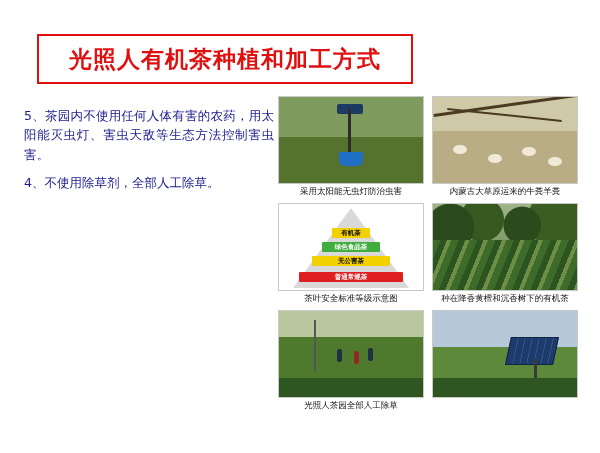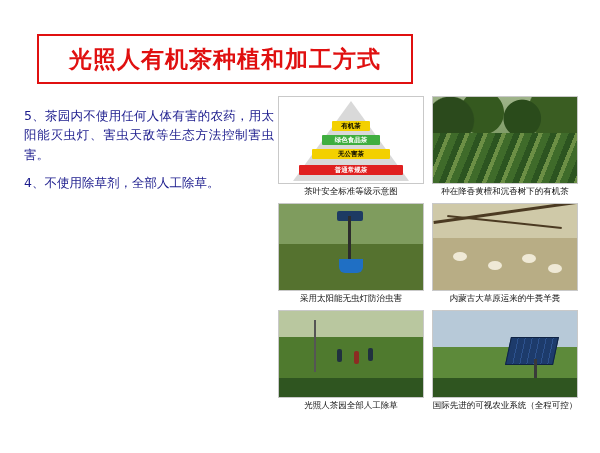--- a/index.html
+++ b/index.html
@@ -209,20 +209,45 @@
 
   <div class="points">
     <div class="point">5、茶园内不使用任何人体有害的农药，用太阳能灭虫灯、害虫天敌等生态方法控制害虫害。</div>
     <div class="point">4、不使用除草剂，全部人工除草。</div>
   </div>
 
   <div class="grid">
 
     <div class="grid-row">
       <div class="cell">
+        <div class="photo">
+          <div class="lamp-scene"></div>
+          <div class="lamp-head"></div>
+          <div class="lamp-pole"></div>
+          <div class="lamp-bucket"></div>
+        </div>
+        <div class="caption">采用太阳能无虫灯防治虫害</div>
+      </div>
+
+      <div class="cell">
+        <div class="photo">
+          <div class="sheep-scene"></div>
+          <div class="branch" style="left:0;top:8%;width:100%;height:3px;transform:rotate(-8deg);"></div>
+          <div class="branch" style="left:10%;top:20%;width:80%;height:2px;transform:rotate(6deg);"></div>
+          <div class="sheep-dot" style="left:14%;top:56%;"></div>
+          <div class="sheep-dot" style="left:38%;top:66%;"></div>
+          <div class="sheep-dot" style="left:62%;top:58%;"></div>
+          <div class="sheep-dot" style="left:80%;top:70%;"></div>
+        </div>
+        <div class="caption">内蒙古大草原运来的牛粪羊粪</div>
+      </div>
+    </div>
+
+    <div class="grid-row">
+      <div class="cell">
         <div class="photo pyramid-bg">
           <div class="pyr-wrap">
             <div class="pyr-tri"></div>
             <div class="pyr-band band0">有机茶</div>
             <div class="pyr-band band1">绿色食品茶</div>
             <div class="pyr-band band2">无公害茶</div>
             <div class="pyr-band band3">普通常规茶</div>
           </div>
         </div>
         <div class="caption">茶叶安全标准等级示意图</div>
@@ -233,60 +258,34 @@
           <div class="trees"></div>
           <div class="tea-rows" style="top:42%;height:58%;"></div>
         </div>
         <div class="caption">种在降香黄檀和沉香树下的有机茶</div>
       </div>
     </div>
 
     <div class="grid-row">
       <div class="cell">
         <div class="photo">
-          <div class="lamp-scene"></div>
-          <div class="lamp-head"></div>
-          <div class="lamp-pole"></div>
-          <div class="lamp-bucket"></div>
-        </div>
-        <div class="caption">采用太阳能无虫灯防治虫害</div>
-      </div>
-
-      <div class="cell">
-        <div class="photo">
-          <div class="sheep-scene"></div>
-          <div class="branch" style="left:0;top:8%;width:100%;height:3px;transform:rotate(-8deg);"></div>
-          <div class="branch" style="left:10%;top:20%;width:80%;height:2px;transform:rotate(6deg);"></div>
-          <div class="sheep-dot" style="left:14%;top:56%;"></div>
-          <div class="sheep-dot" style="left:38%;top:66%;"></div>
-          <div class="sheep-dot" style="left:62%;top:58%;"></div>
-          <div class="sheep-dot" style="left:80%;top:70%;"></div>
-        </div>
-        <div class="caption">内蒙古大草原运来的牛粪羊粪</div>
-      </div>
-    </div>
-
-    <div class="grid-row">
-      <div class="cell">
-        <div class="photo">
           <div class="worker-scene"></div>
           <div class="mast"></div>
           <div class="person" style="left:40%;top:44%;"></div>
           <div class="person red" style="left:52%;top:46%;"></div>
           <div class="person" style="left:62%;top:43%;"></div>
           <div class="bush"></div>
         </div>
         <div class="caption">光照人茶园全部人工除草</div>
       </div>
 
       <div class="cell">
         <div class="photo">
           <div class="solar-scene"></div>
           <div class="panel"></div>
           <div class="post"></div>
           <div class="bush"></div>
         </div>
-        <div class="caption">国际先进的可视农业系统（全程可控）</div>
       </div>
     </div>
 
   </div>
 </div>
 
 </body></html>

